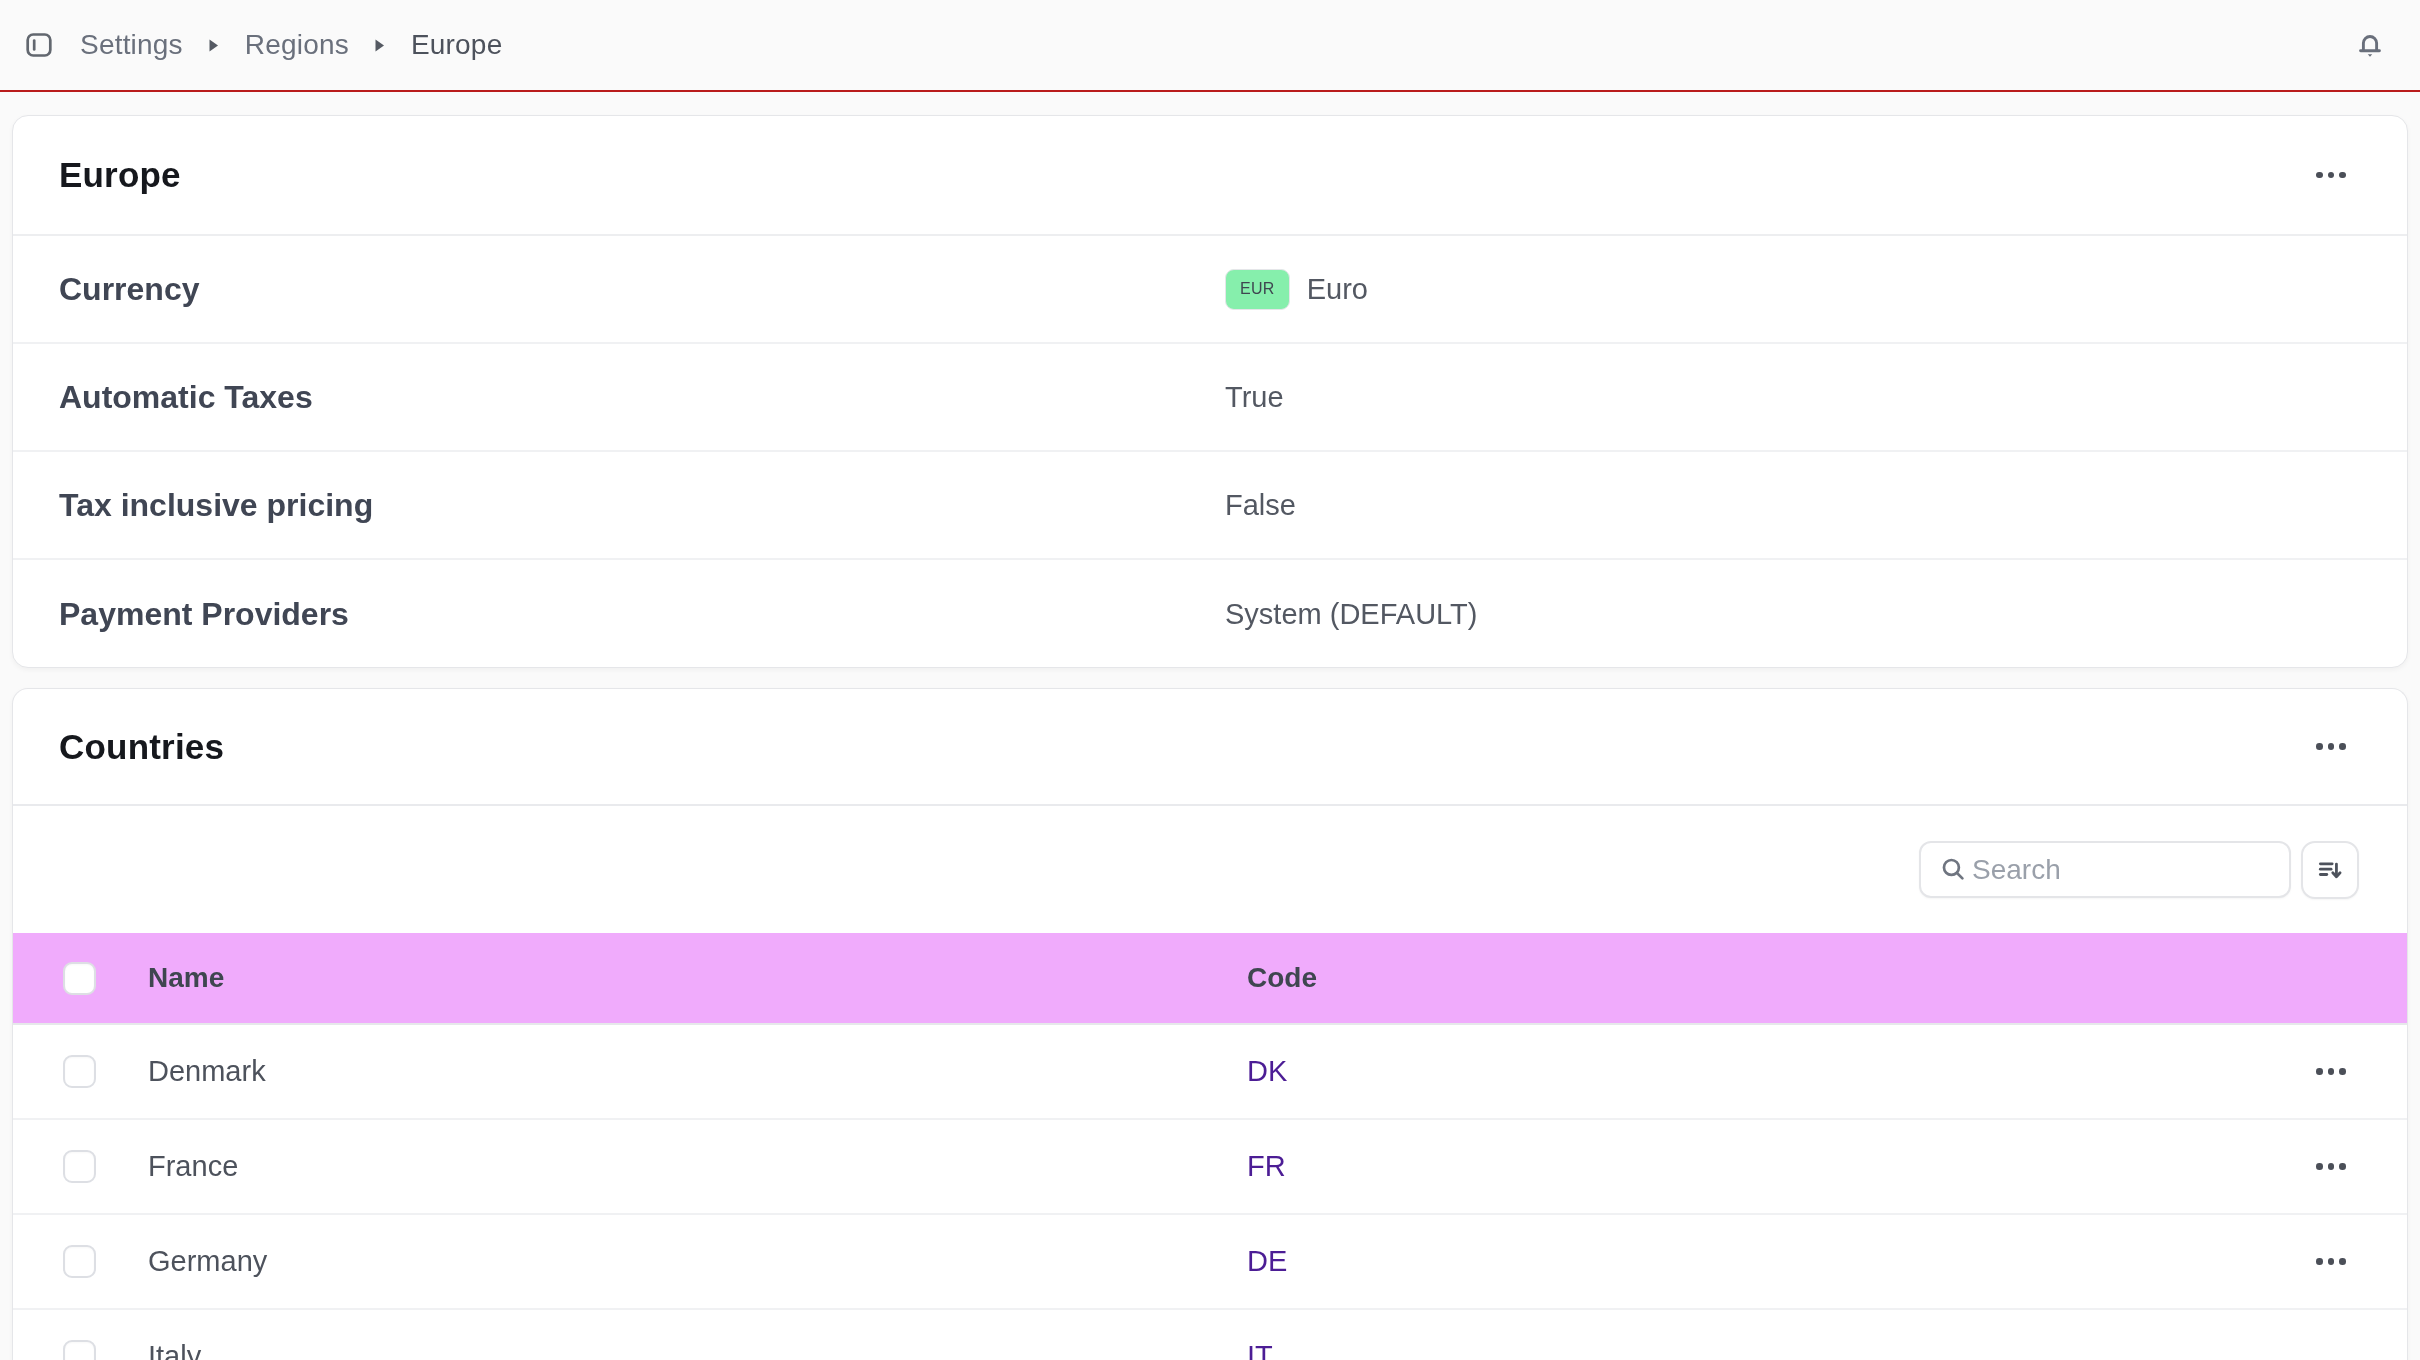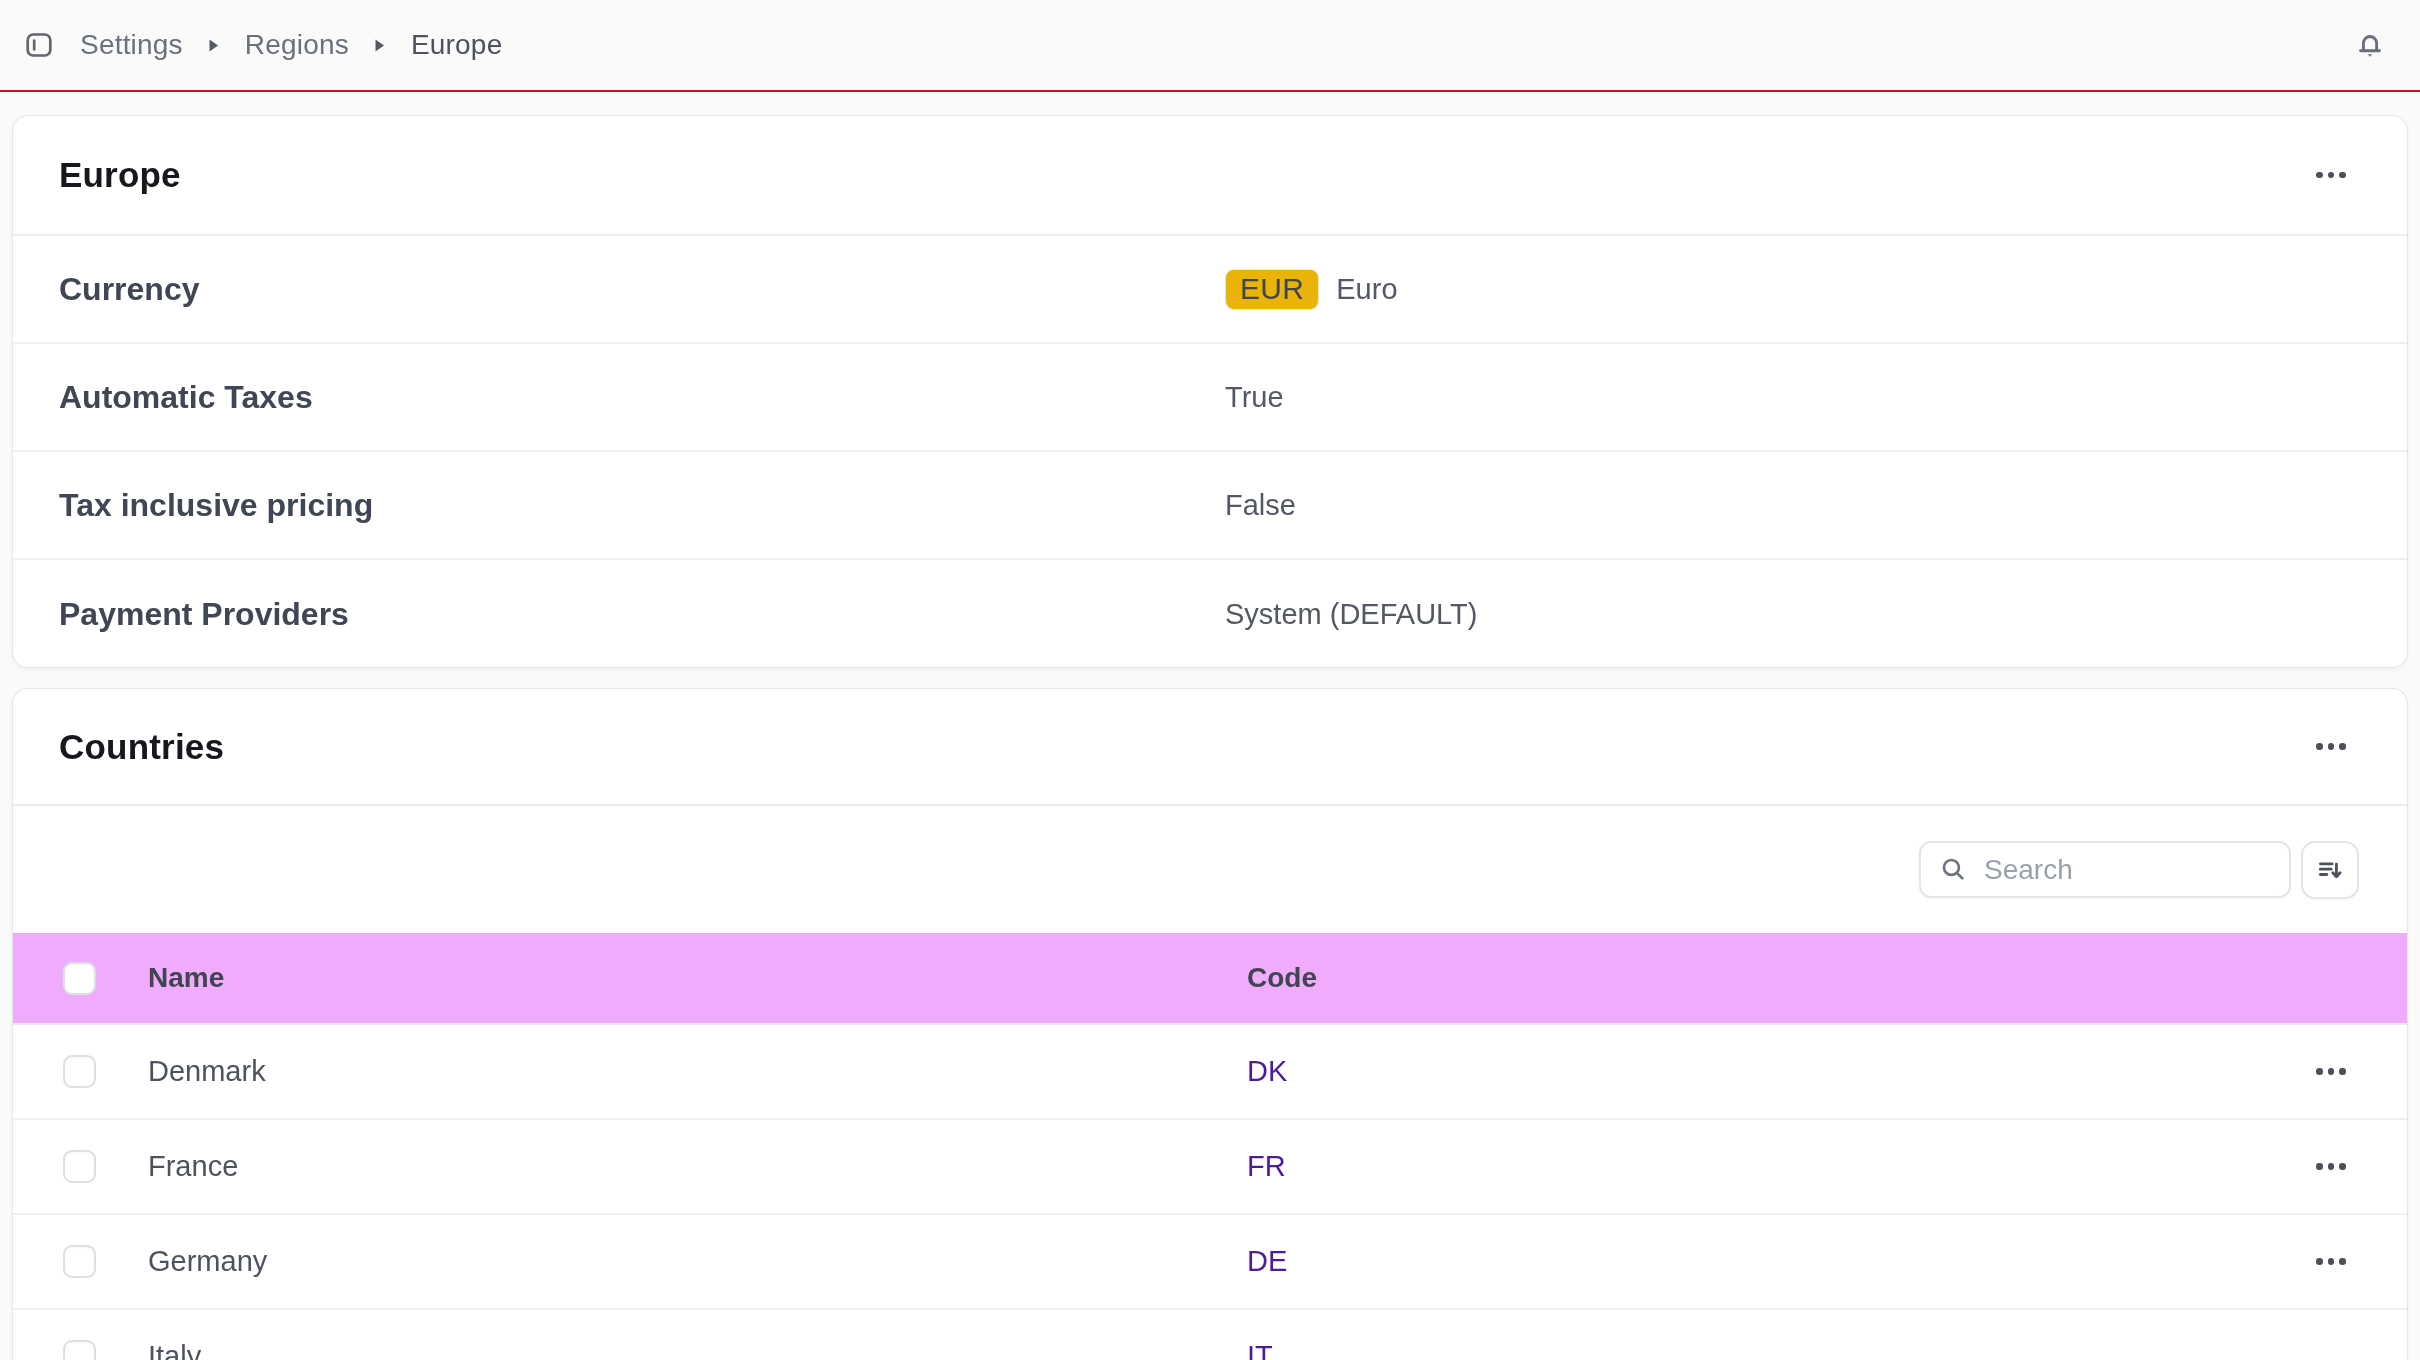--- a/index.html
+++ b/index.html
@@ -49,32 +49,32 @@
   
   .rrow {
     height:108px; display:grid; grid-template-columns:1fr 1fr;
     align-items:center; border-bottom:2px solid #f0f1f3;
   }
   .rrow:last-child { border-bottom:none; }
   .rlabel { padding-left:46px; font-size:32px; font-weight:700; color:#404654; font-weight:600; }
   .rvalue { padding-left:15px; font-size:29px; color:#535862; display:flex; align-items:center; gap:17px; }
   .badge {
     display:inline-flex; align-items:center; height:41px; padding:0 14px;
-    background:#eab308; border:1.5px solid #e5e6e9; border-radius:9px;
-    font-size:30px; color:#3f4650; font-weight:500; letter-spacing:.3px;
+    background:#86efac; border:1.5px solid #e5e6e9; border-radius:9px;
+    font-size:16px; color:#3f4650; font-weight:500; letter-spacing:.3px;
   }
 
   
   .toolbar {
     height:127px; display:flex; align-items:center; justify-content:flex-end;
     gap:10px; padding-right:48px;
   }
   .search-box {
     width:372px; height:57px; background:#fff; border:2px solid #e4e5e8;
-    border-radius:12px; display:flex; align-items:center; gap:16px;
+    border-radius:12px; display:flex; align-items:center; gap:4px;
     padding:0 18px; box-shadow:0 1px 2px rgba(0,0,0,.04);
   }
   .search-box input {
     border:none; outline:none; background:transparent; flex:1;
     font-size:28px; color:#4d525c; font-family:inherit; min-width:0;
   }
   .search-box input::placeholder { color:#9aa0aa; }
   .square-btn {
     width:58px; height:58px; background:#fff; border:2px solid #e4e5e8;
     border-radius:14px; display:flex; align-items:center; justify-content:center;

